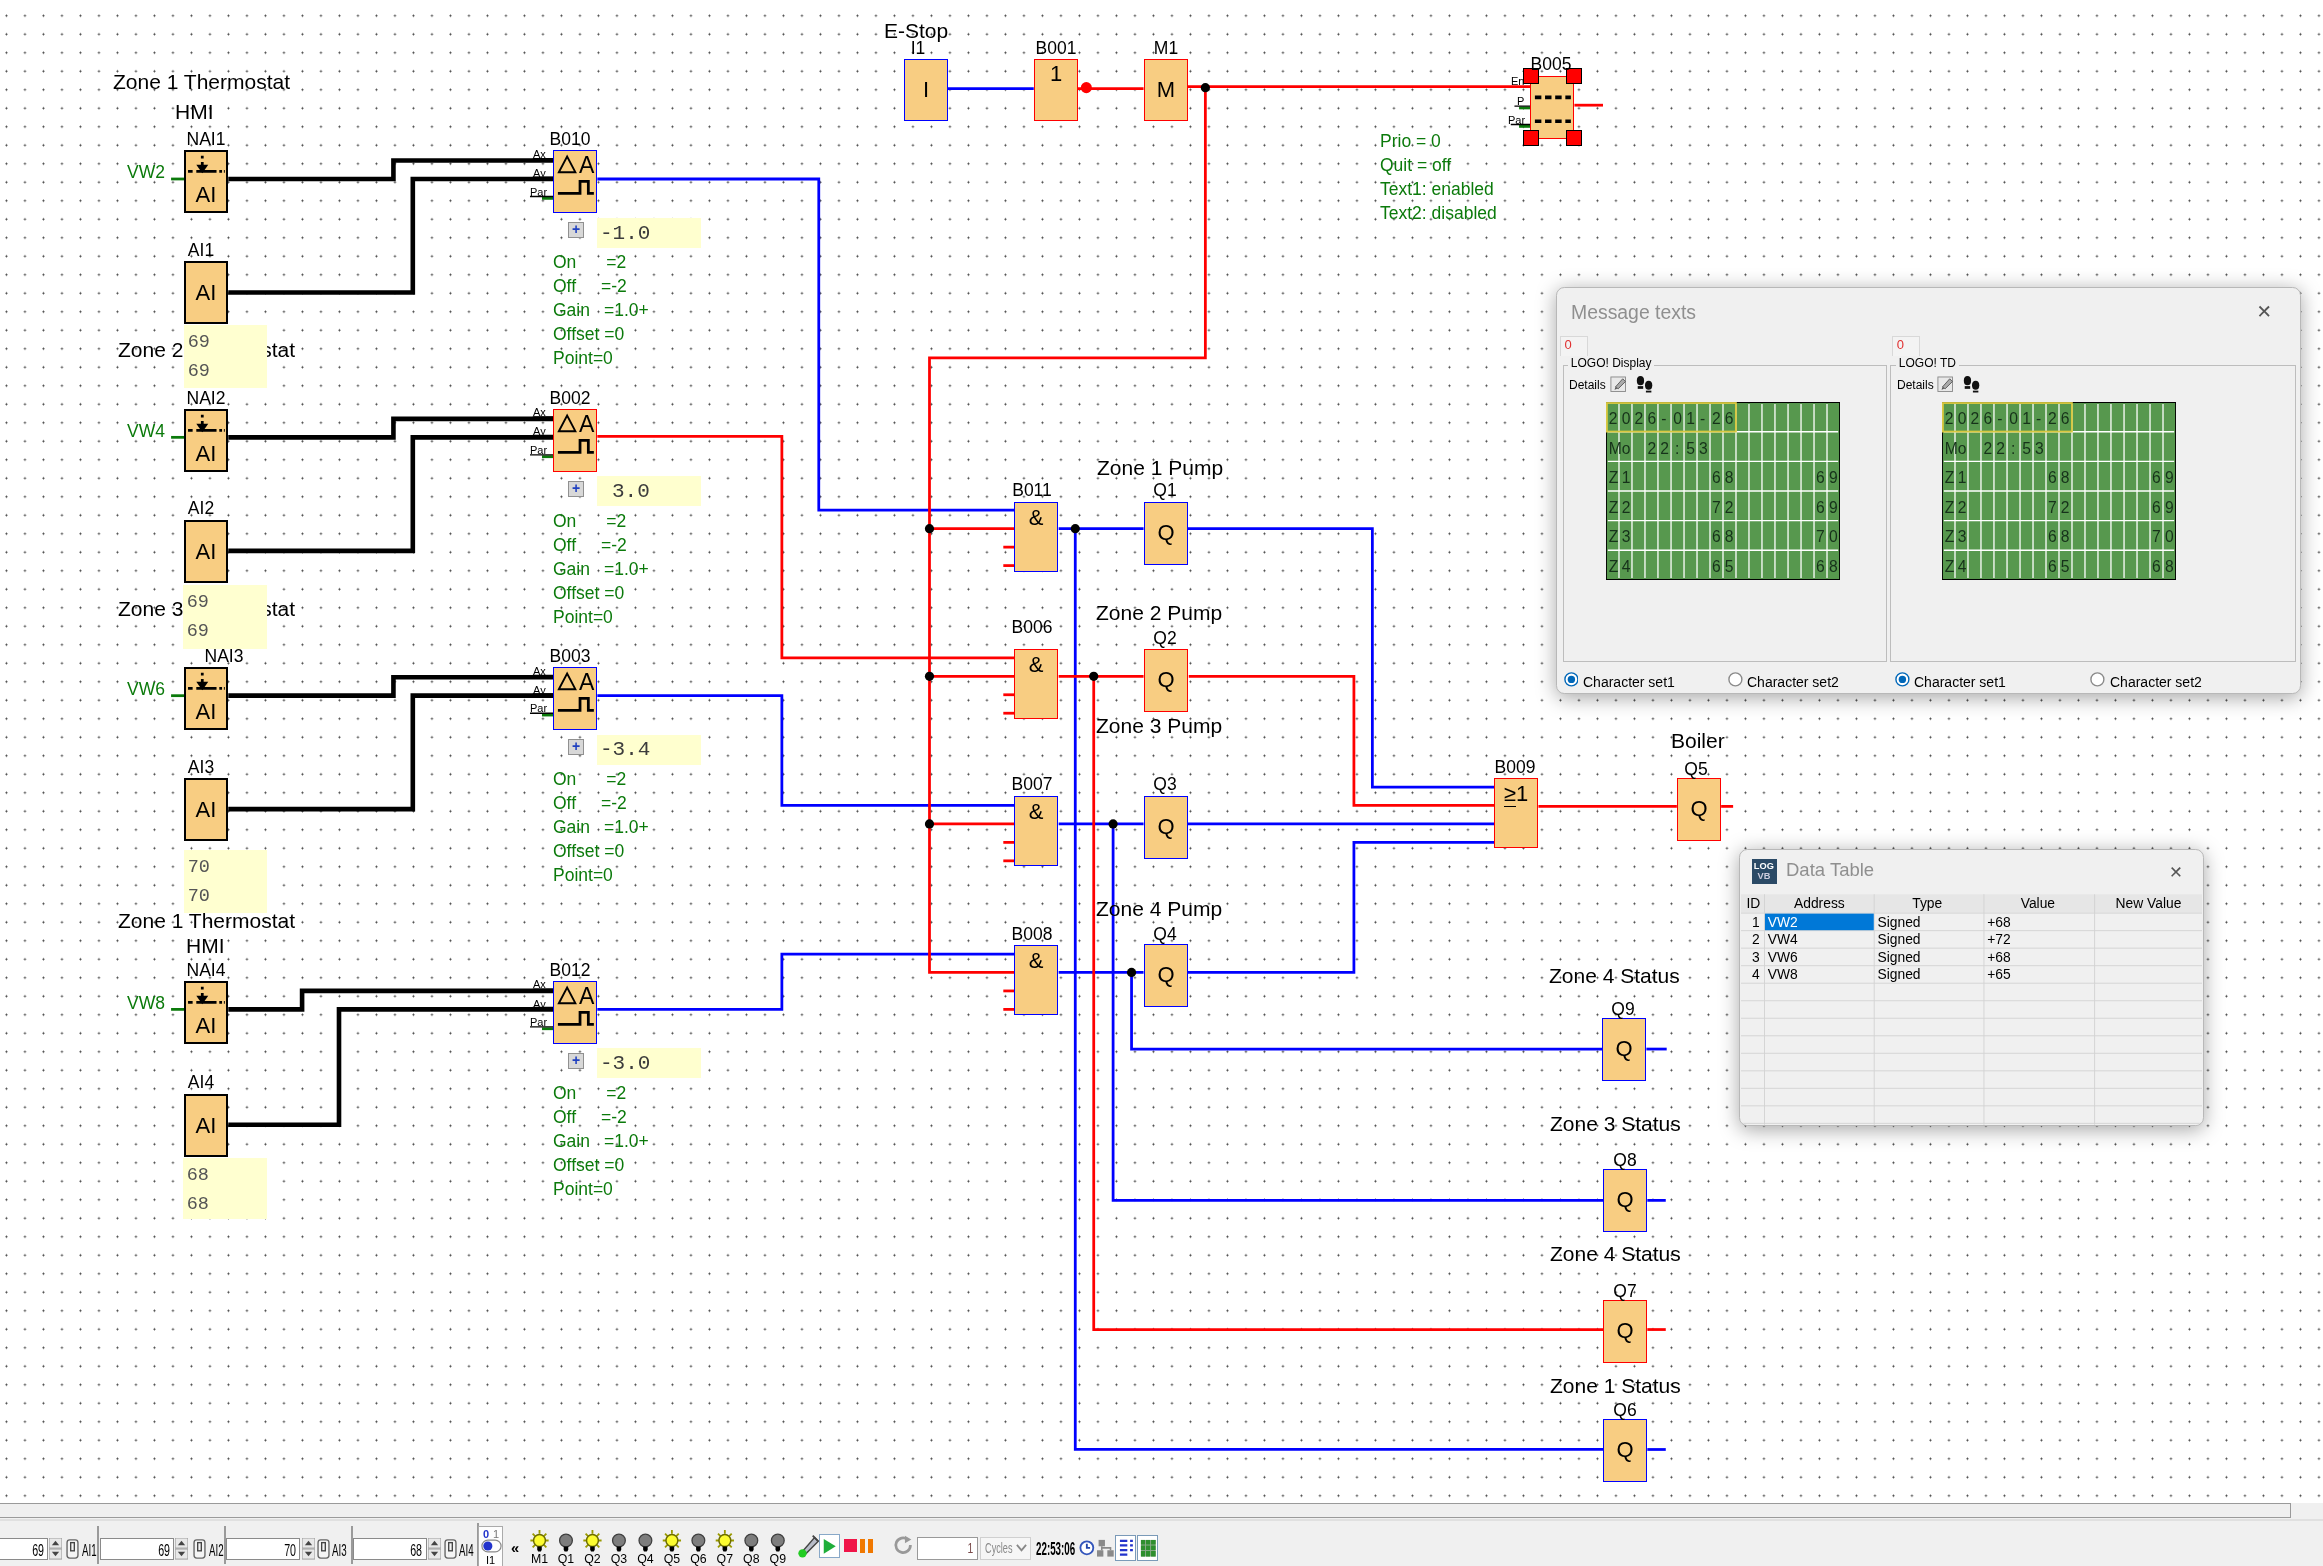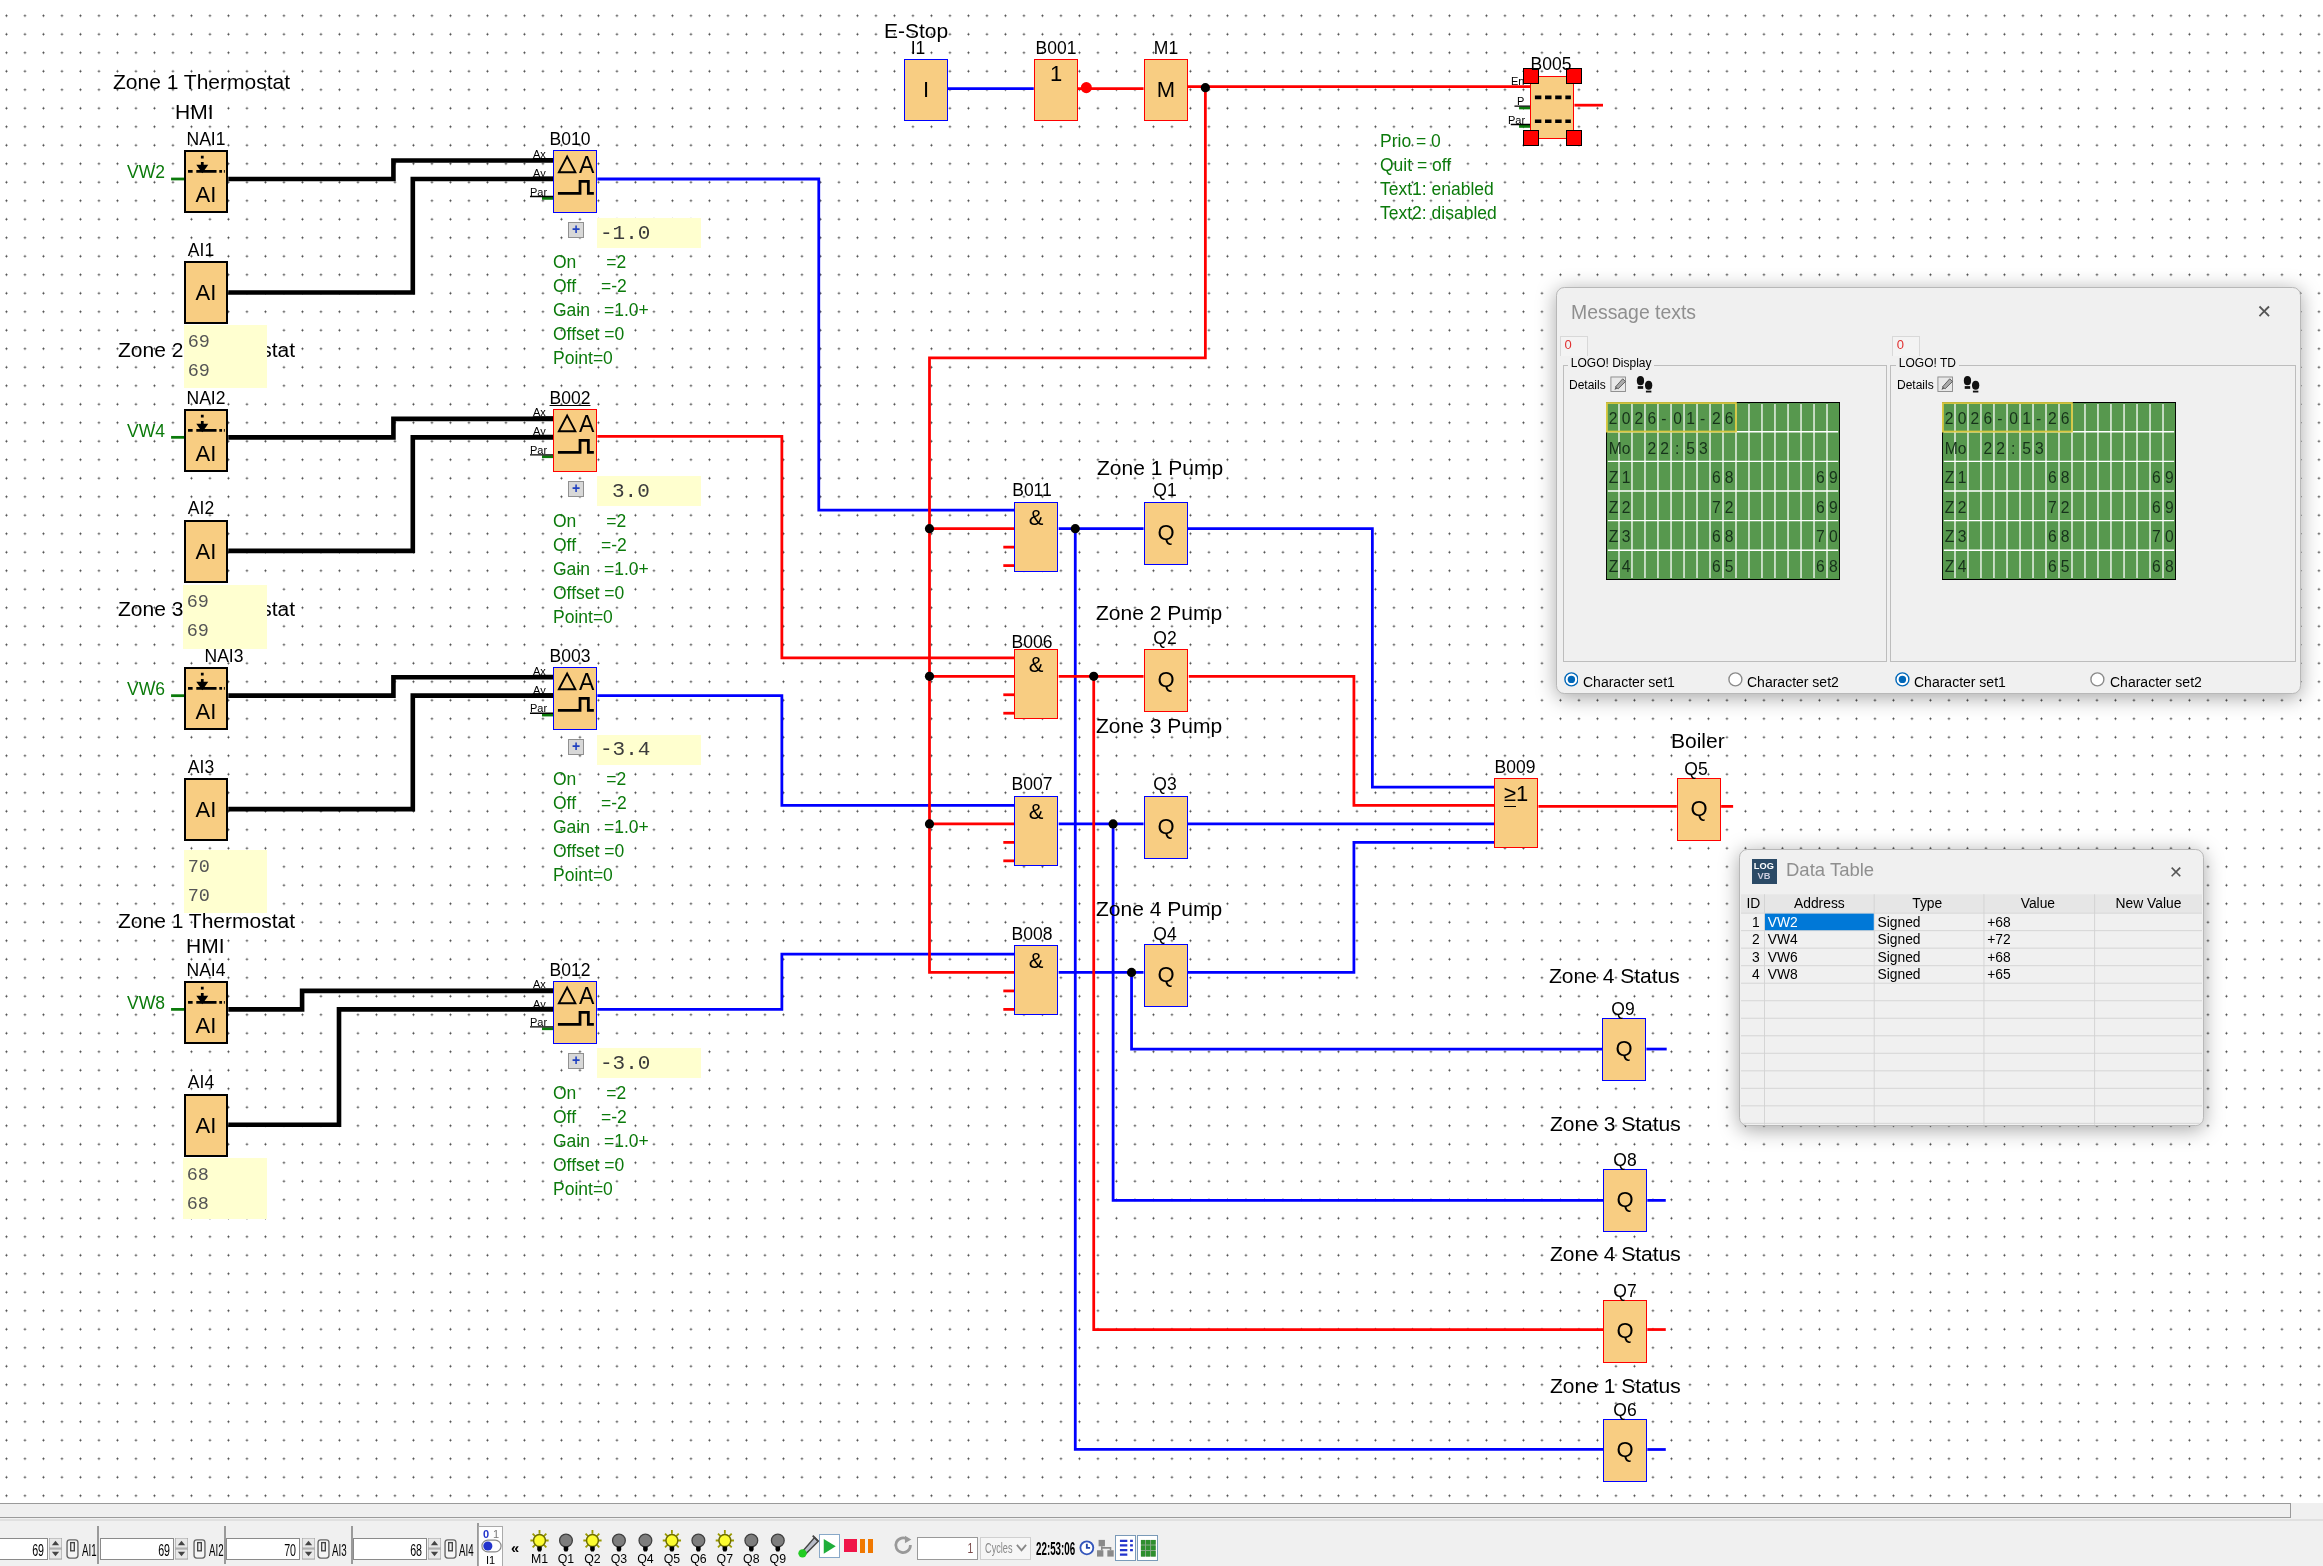--- a/index.html
+++ b/index.html
@@ -247,29 +247,29 @@
 
 <div class="lbl lblc" style="left:206px;top:129px;">NAI1</div>
 <div class="lbl lblc" style="left:206px;top:388px;">NAI2</div>
 <div class="lbl lblc" style="left:206px;top:646px;margin-left:18px;">NAI3</div>
 <div class="lbl lblc" style="left:206px;top:960px;">NAI4</div>
 <div class="lbl lblc" style="left:201px;top:240px;">AI1</div>
 <div class="lbl lblc" style="left:201px;top:498px;">AI2</div>
 <div class="lbl lblc" style="left:201px;top:757px;">AI3</div>
 <div class="lbl lblc" style="left:201px;top:1072px;">AI4</div>
 <div class="lbl lblc" style="left:570px;top:129px;">B010</div>
-<div class="lbl lblc" style="left:570px;top:388px;text-decoration:underline;">B002</div>
+<div class="lbl lblc" style="left:570px;top:388px;">B002</div>
 <div class="lbl lblc" style="left:570px;top:646px;">B003</div>
 <div class="lbl lblc" style="left:570px;top:960px;">B012</div>
 <div class="lbl lblc" style="left:918px;top:38px;">I1</div>
 <div class="lbl lblc" style="left:1056px;top:38px;">B001</div>
 <div class="lbl lblc" style="left:1166px;top:38px;">M1</div>
 <div class="lbl lblc" style="left:1551px;top:54px;">B005</div>
 <div class="lbl lblc" style="left:1032px;top:480px;">B011</div>
-<div class="lbl lblc" style="left:1032px;top:632px;">B006</div>
+<div class="lbl lblc" style="left:1032px;top:617px;">B006</div>
 <div class="lbl lblc" style="left:1032px;top:774px;">B007</div>
 <div class="lbl lblc" style="left:1032px;top:924px;">B008</div>
 <div class="lbl lblc" style="left:1165px;top:480px;">Q1</div>
 <div class="lbl lblc" style="left:1165px;top:628px;">Q2</div>
 <div class="lbl lblc" style="left:1165px;top:774px;">Q3</div>
 <div class="lbl lblc" style="left:1165px;top:924px;">Q4</div>
 <div class="lbl lblc" style="left:1515px;top:757px;">B009</div>
 <div class="lbl lblc" style="left:1696px;top:759px;">Q5</div>
 <div class="lbl lblc" style="left:1623px;top:999px;">Q9</div>
 <div class="lbl lblc" style="left:1625px;top:1150px;">Q8</div>

